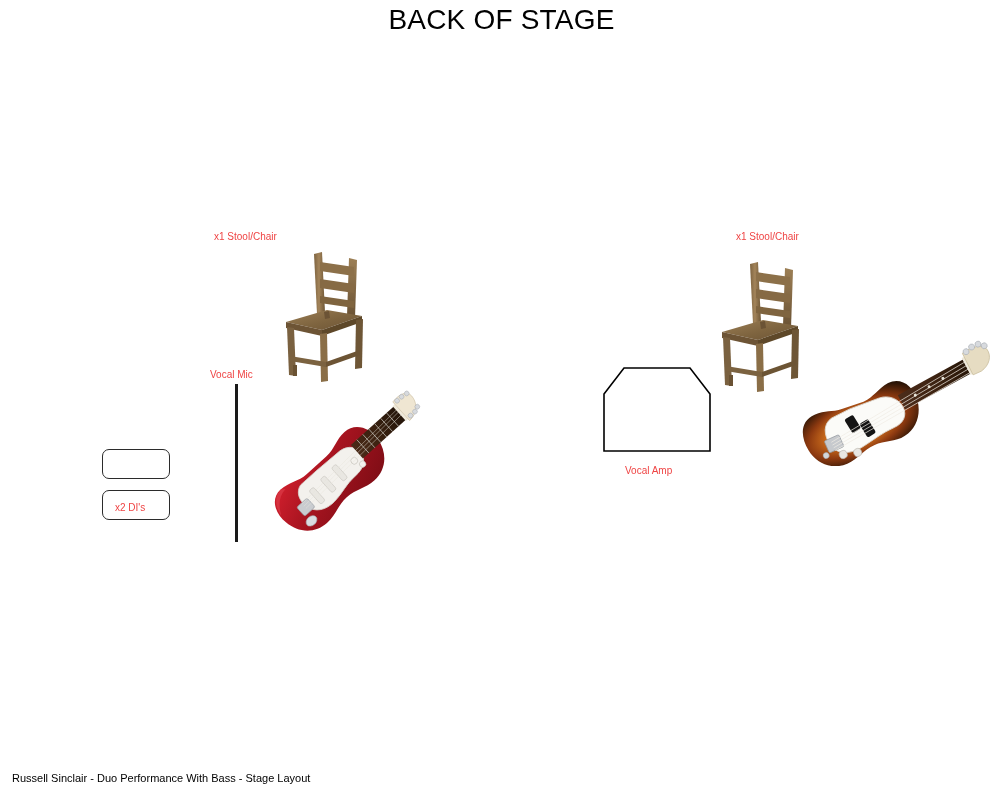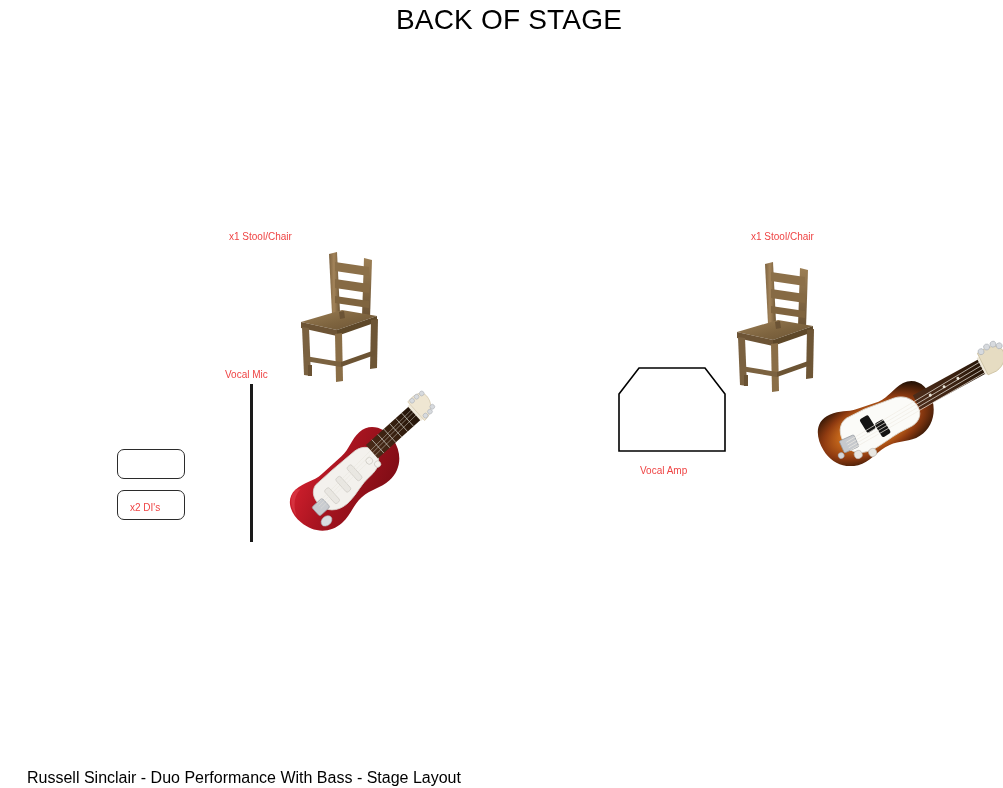--- a/index.html
+++ b/index.html
@@ -12,21 +12,21 @@
     font-family: "Liberation Sans", sans-serif;
     color: #000000;
   }
   #stage-plot {
     position: relative;
     width: 1003px;
     height: 788px;
     background: #ffffff;
     overflow: hidden;
   }
-  .abs { position: absolute; margin-left: 15px; }
+  .abs { position: absolute; }
 
   
   #back-of-stage {
     left: 0; right: 0; top: 3px;
     text-align: center;
     font-size: 28px;
     line-height: 34px;
     letter-spacing: 0.2px;
     color: #000;
   }
@@ -34,21 +34,21 @@
     left: 0; right: 0; top: 72px;
     text-align: center;
     font-size: 72px;
     line-height: 82px;
     letter-spacing: 0.5px;
     color: #000;
     white-space: nowrap;
   }
   #footer-caption {
     left: 12px; top: 771px;
-    font-size: 16px;
+    font-size: 11px;
     line-height: 14px;
     color: #000;
   }
   .item-label {
     font-size: 10px;
     line-height: 15px;
     color: #ef4444;
     white-space: nowrap;
   }
 

